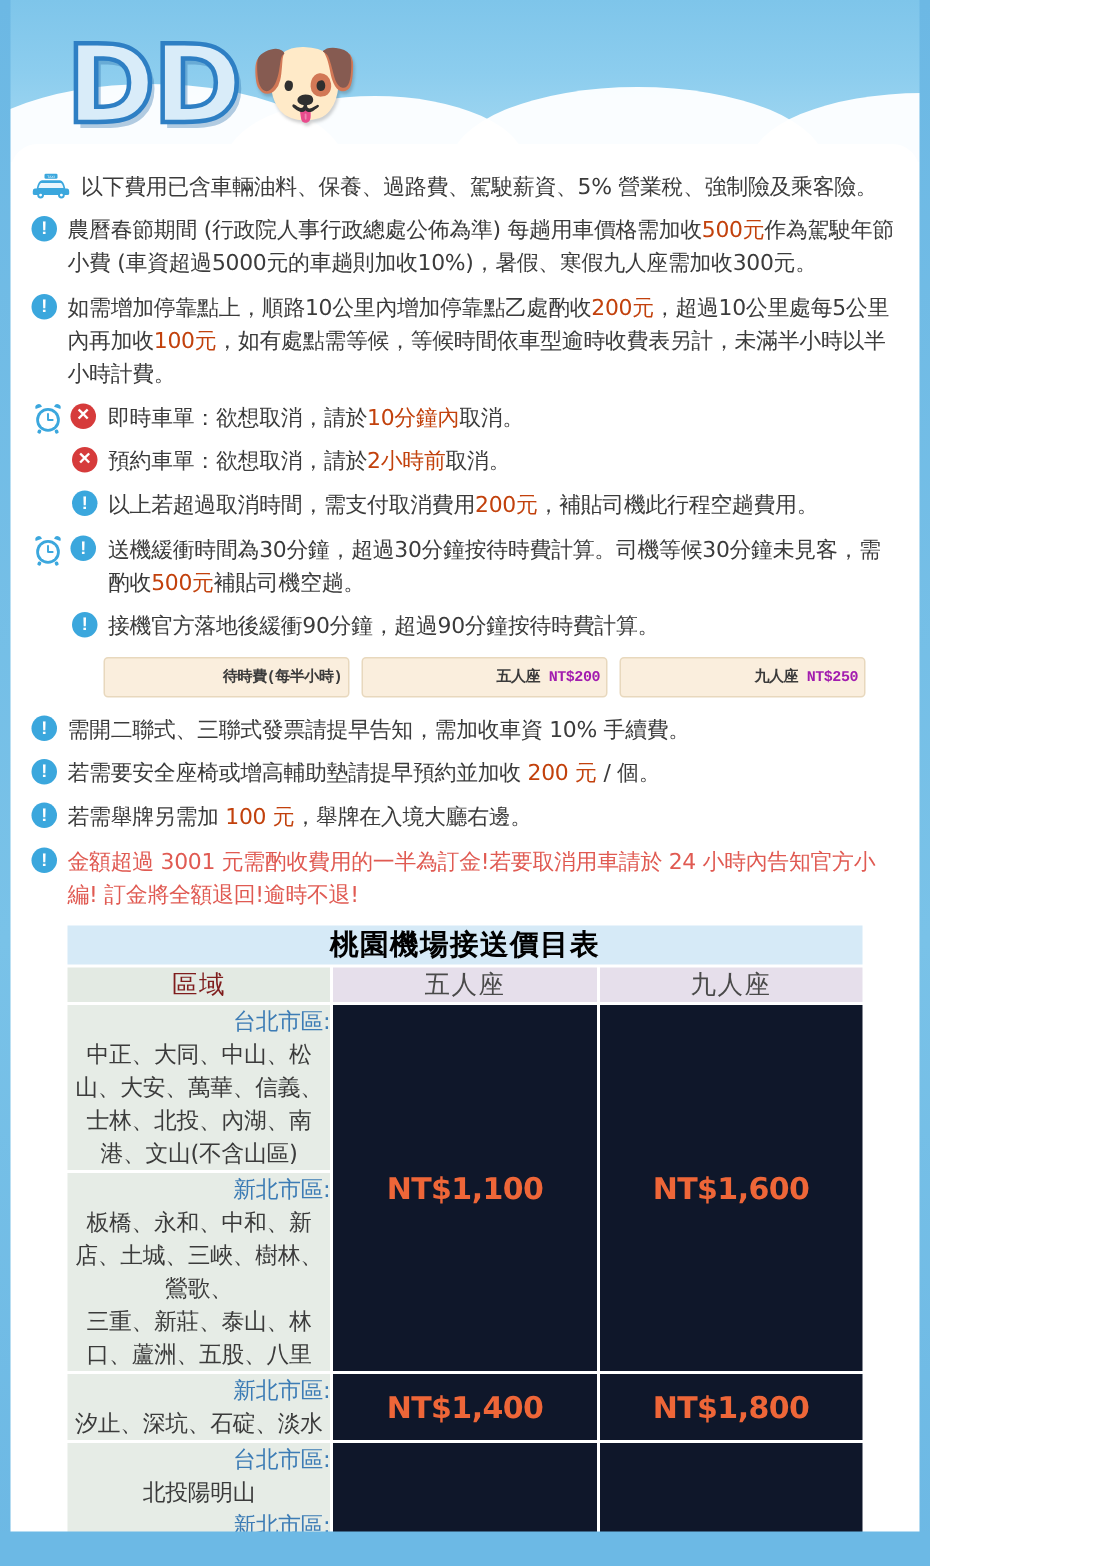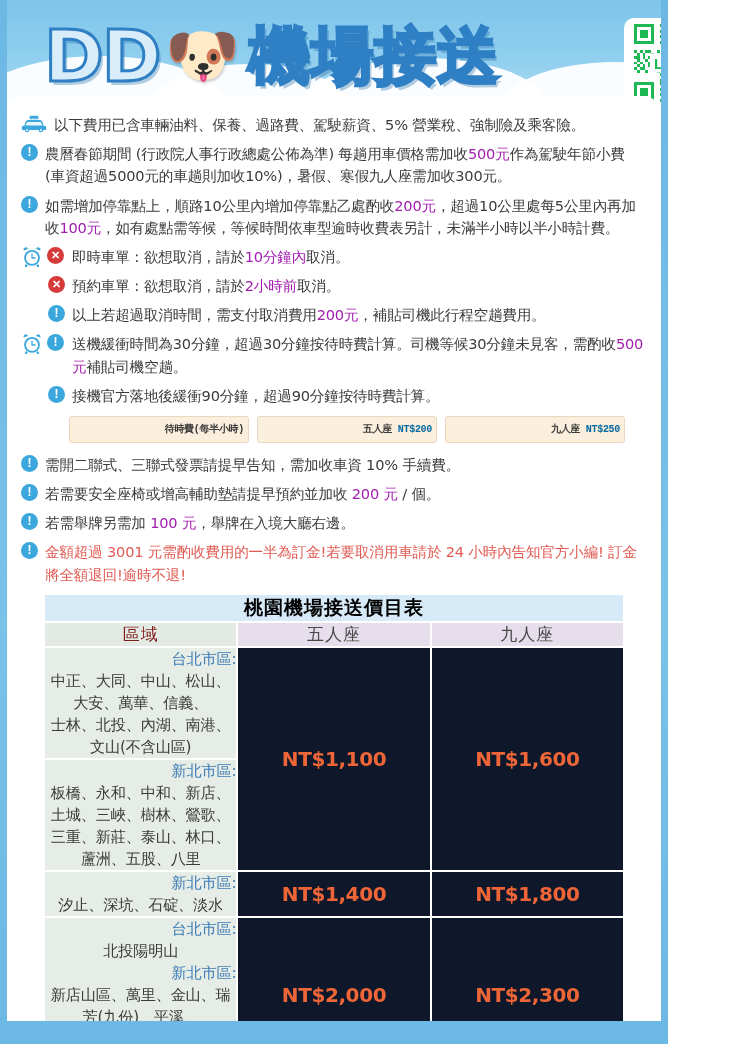--- a/index.html
+++ b/index.html
@@ -10,21 +10,21 @@
     width: 740px;
     height: 1044px;
     background: #ffffff;
     font-family: "Liberation Sans", "DejaVu Sans", sans-serif;
     overflow: hidden;
     position: relative;
   }
 
   .page {
     position: relative;
-    width: 668px;
+    width: 620px;
     height: 1044px;
     background: #ffffff;
     overflow: hidden;
   }
 
   
   .frame-left,
   .frame-right {
     position: absolute;
     top: 0;
@@ -179,21 +179,21 @@
   }
   .note-text {
     flex: 1 1 auto;
     font-family: "DejaVu Sans", "Liberation Sans", sans-serif;
     font-size: 14.6px;
     line-height: 1.52;
     color: #3b3b3b;
     letter-spacing: -0.2px;
     margin-left: 7px;
   }
-  .note-text .red { color: #a21caf; text-align: right; }
+  .note-text .red { color: #c2410c; text-align: right; }
   .note-text.all-red { color: #e05a52; }
 
   
   .ic {
     display: inline-block;
     flex: 0 0 auto;
   }
   .ic-excl {
     width: 17px; height: 17px;
     border-radius: 50%;
@@ -235,21 +235,21 @@
     border: 1px solid #e8d8bd;
     border-radius: 3px;
     text-align: right;
     padding: 5px 4px 6px 4px;
     font-family: Liberation Mono, monospace;
     font-size: 10px;
     font-weight: 700;
     color: #3b3b3b;
     letter-spacing: -0.3px;
   }
-  .wf-box .price { color: #0369a1; }
+  .wf-box .price { color: #a21caf; }
 
   
   .ptable {
     margin: 4px 22px 0 22px;
     border-collapse: separate;
     border-spacing: 2px;
     width: calc(100% - 44px);
     table-layout: fixed;
   }
   .ptable td, .ptable th {
@@ -319,21 +319,20 @@
     <div class="cloud cl1"></div>
     <div class="cloud cl2"></div>
     <div class="cloud cl3"></div>
     <div class="cloud cl4"></div>
     <div class="cloud cl5"></div>
     <div class="banner-dot"></div>
 
     <div class="logo-wrap">
       <span class="logo-dd">DD</span>
       <span class="logo-dog">🐶</span>
-      <span class="logo-cn">機場接送</span>
     </div>
 
     <div class="qr">
       <svg viewBox="0 0 29 29" shape-rendering="crispEdges" aria-hidden="true">
         <rect width="29" height="29" fill="#fff"></rect>
         <g fill="#1db954">
           <rect x="1" y="1" width="7" height="7"></rect>
             <rect x="2" y="2" width="5" height="5" fill="#fff"></rect>
             <rect x="3" y="3" width="3" height="3"></rect>
           <rect x="21" y="1" width="7" height="7"></rect>

